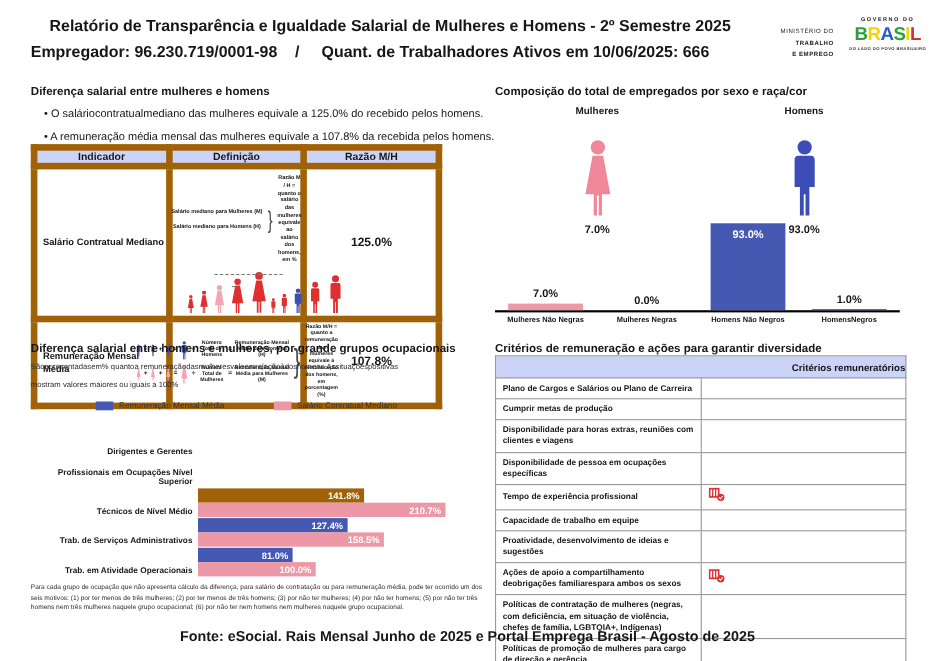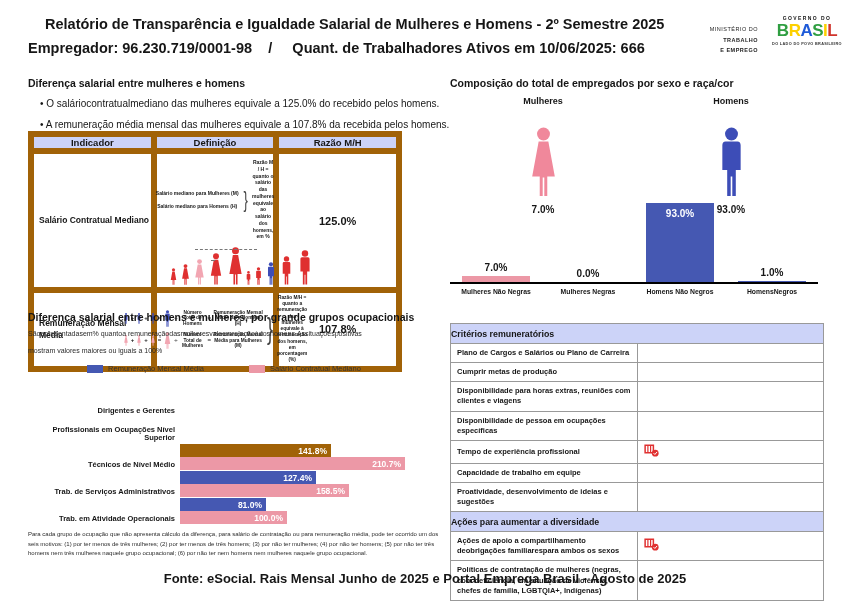--- a/index.html
+++ b/index.html
@@ -78,21 +78,21 @@
              font-weight:700;line-height:1.15}
   .occ-bars{flex:1}
   .occ-bar{height:13px;position:relative}
   .occ-bar span{position:absolute;right:4px;top:50%;transform:translateY(-50%);
                 color:#fff;font-size:8.5px;font-weight:700}
   .occ-note{left:28px;top:530px;width:412px;font-size:6px;line-height:1.6;color:#2b2b2b}
 
   
   table.crit{left:450px;top:323px;width:374px;border-collapse:collapse;table-layout:fixed}
   table.crit td{border:1px solid #999}
-  td.crit-head{background:#ccd3f8;font-size:8.8px;font-weight:700;text-align:left;height:20px}
+  td.crit-head{background:#ccd3f8;font-size:8.8px;font-weight:700;text-align:right;height:20px}
   td.crit-label{width:260px;font-size:7.5px;font-weight:700;padding:4px 4px 4px 6px;line-height:1.35}
   td.crit-val{width:114px;padding:2px 6px;height:19px}
   .crit-check{display:inline-flex;align-items:center}
 
   .footer{left:0;top:571px;width:850px;text-align:center;font-size:13px;font-weight:700}
 </style>
 </head>
 <body>
 
 <div class="page">
@@ -359,20 +359,21 @@
           </div>
           <div class="occ-bar" style="width: 107px; background: rgb(236, 152, 166);">
             <span>100.0%</span>
           </div>
         </div>
       </div>
     </div>
 
   <div class="abs occ-note">Para cada grupo de ocupação que não apresenta cálculo da diferença, para salário de contratação ou para remuneração média, pode ter ocorrido um dos seis motivos: (1) por ter menos de três mulheres; (2) por ter menos de três homens; (3) por não ter mulheres; (4) por não ter homens; (5) por não ter três homens nem três mulheres naquele grupo ocupacional; (6) por não ter nem homens nem mulheres naquele grupo ocupacional.</div>
 
+  <div class="abs sec-h" style="left:450px;top:311px">Critérios de remuneração e ações para garantir diversidade</div>
 
   <table class="abs crit">
     <tbody>
         <tr>
           <td class="crit-head" colspan="2">Critérios remuneratórios</td>
         </tr>
     <tr>
       <td class="crit-label">Plano de Cargos e Salários ou Plano de Carreira</td>
       <td class="crit-val"></td>
         </tr>
@@ -402,23 +403,20 @@
         </tr>
     <tr>
       <td class="crit-label">Capacidade de trabalho em equipe</td>
       <td class="crit-val"></td>
         </tr>
     <tr>
       <td class="crit-label">Proatividade, desenvolvimento de ideias e sugestões</td>
       <td class="crit-val"></td>
         </tr>
     <tr>
-          <td class="crit-head" colspan="2">Ações para aumentar a diversidade</td>
-        </tr>
-    <tr>
       <td class="crit-label">Ações de apoio a compartilhamento deobrigações familiarespara ambos os sexos</td>
       <td class="crit-val"><span class="crit-check">
               <svg width="15" height="13" viewBox="0 0 20 17">
                 <rect x="1.5" y="1.5" width="11" height="10" fill="none" stroke="#e03131" stroke-width="2"></rect>
                 <line x1="5.2" y1="1.5" x2="5.2" y2="11.5" stroke="#e03131" stroke-width="1.6"></line>
                 <line x1="8.8" y1="1.5" x2="8.8" y2="11.5" stroke="#e03131" stroke-width="1.6"></line>
                 <circle cx="15" cy="12" r="4.5" fill="#e03131"></circle>
                 <path d="M12.8 12 L14.5 13.8 L17.4 10.4" stroke="#fff" stroke-width="1.3" fill="none"></path>
               </svg>
             </span></td>

